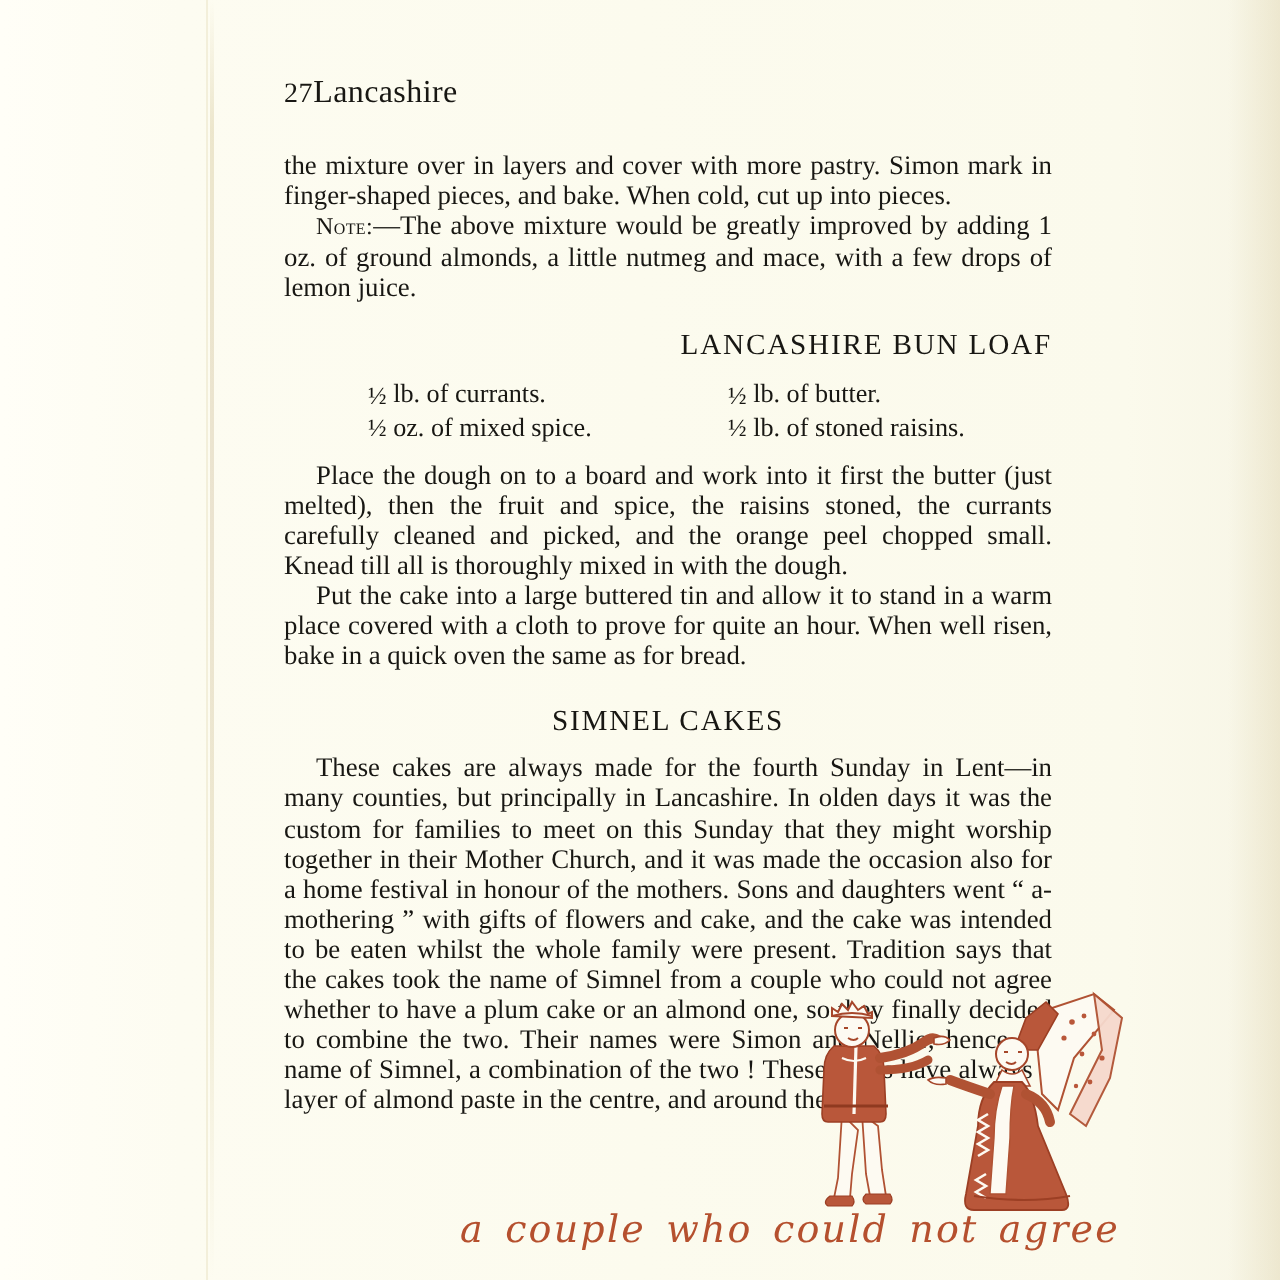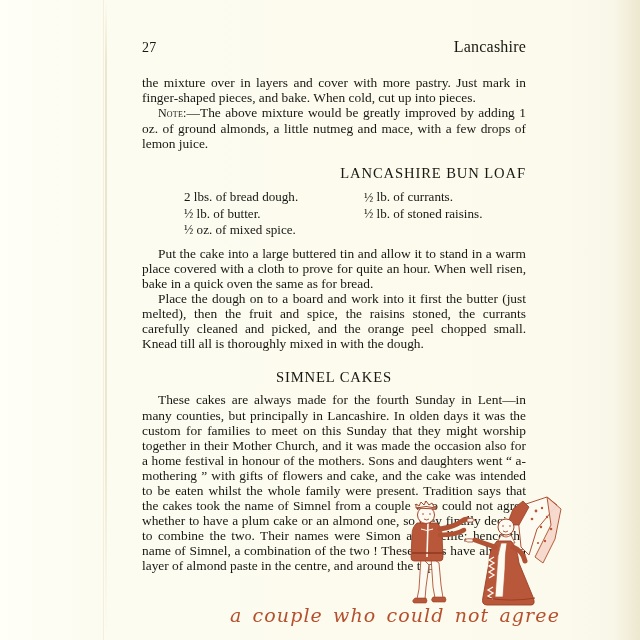--- a/index.html
+++ b/index.html
@@ -60,21 +60,21 @@
   #content {
     position: absolute;
     left: 142px;
     top: 38px;
     width: 384px;
   }
 
   
   .running-head {
     display: flex;
-    justify-content: space-between;
+    justify-content: flex-start;
     align-items: baseline;
     font-size: 15.5px;
     margin-bottom: 19px;
   }
   .folio {
     font-size: 14px;
     letter-spacing: 0.3px;
     font-feature-settings: "onum" 1;
   }
   .head-title {
@@ -169,39 +169,38 @@
   <div class="edge-shade"></div>
 
   <div id="content">
 
     <div class="running-head">
       <span class="folio">27</span>
       <span class="head-title">Lancashire</span>
     </div>
 
     <div class="para-block">
-      <p>the mixture over in layers and cover with more pastry.  Just mark in finger-shaped pieces, and bake.  When cold, cut up into pieces.</p>
+      <p>the mixture over in layers and cover with more pastry.  Simon mark in finger-shaped pieces, and bake.  When cold, cut up into pieces.</p>
     </div>
 
     <p class="indent"><span class="smallcaps">Note:</span><span>—The above mixture would be greatly improved by adding 1 oz. of ground almonds, a little nutmeg and mace, with a few drops of lemon juice.</span></p>
 
     <h2 class="recipe-title">LANCASHIRE BUN LOAF</h2>
 
     <ul class="ingredients">
-      <li><span>2</span><span class="frac"></span> <span>lbs. of bread dough.</span></li>
       <li><span></span><span class="frac">½</span> <span>lb. of currants.</span></li>
 
       <li><span></span><span class="frac">½</span> <span>lb. of butter.</span></li>
 
+      <li><span></span><span class="frac">½</span> <span>oz. of mixed spice.</span></li>
       <li><span></span><span class="frac">½</span> <span>lb. of stoned raisins.</span></li>
-      <li><span></span><span class="frac">½</span> <span>oz. of mixed spice.</span></li>
     </ul>
 
+    <p class="indent">Place the dough on to a board and work into it first the butter (just melted), then the fruit and spice, the raisins stoned, the currants carefully cleaned and picked, and the orange peel chopped small.  Knead till all is thoroughly mixed in with the dough.</p>
     <p class="indent">Put the cake into a large buttered tin and allow it to stand in a warm place covered with a cloth to prove for quite an hour. When well risen, bake in a quick oven the same as for bread.</p>
-    <p class="indent">Place the dough on to a board and work into it first the butter (just melted), then the fruit and spice, the raisins stoned, the currants carefully cleaned and picked, and the orange peel chopped small.  Knead till all is thoroughly mixed in with the dough.</p>
 
     <h2 class="section-title">SIMNEL CAKES</h2>
     <p class="indent">These cakes are always made for the fourth Sunday in Lent—in many counties, but principally in Lancashire.  In olden days it was the custom for families to meet on this Sunday that they might worship together in their Mother Church, and it was made the occasion also for a home festival in honour of the mothers.  Sons and daughters went “ a-mothering ” with gifts of flowers and cake, and the cake was intended to be eaten whilst the whole family were present.  Tradition says that the cakes took the name of Simnel from a couple who could not agree whether to have a plum cake or an almond one, so they finally decided to combine the two.  Their names were Simon and Nellie; hence the name of Simnel, a combination of the two !  These cakes have always a layer of almond paste in the centre, and around the top.</p>
 
   </div>
 
   <svg id="illustration" viewBox="0 0 245 115">
     <g fill="#b9573a" stroke="#a6462a" stroke-width="0.7">
 
       <path d="M26,62 L24,94 L22,104 L30,104 L31,92 L34,70 Z" fill="#fdfaf2" stroke="#b05233" stroke-width="0.9"></path>

